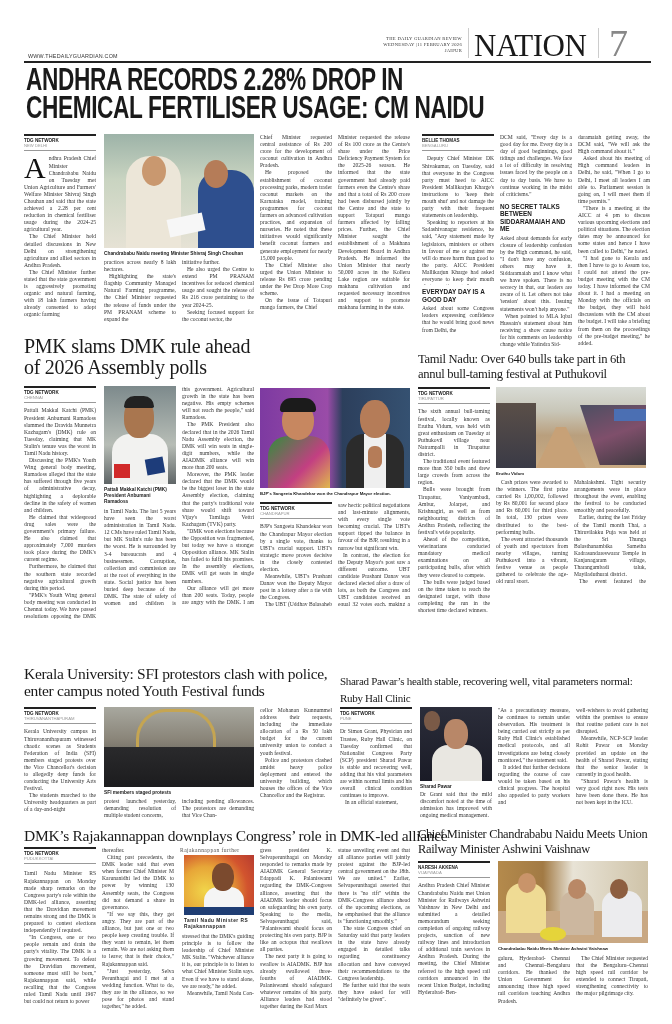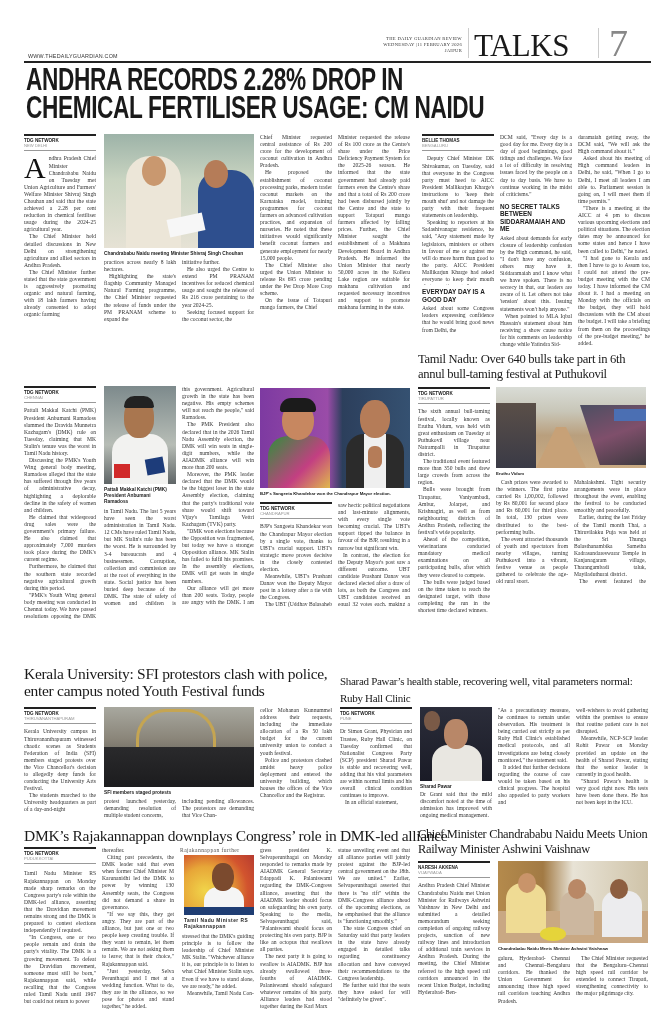--- a/index.html
+++ b/index.html
@@ -24,21 +24,21 @@
 <body>
 
 <div class="abs" style="left:0;top:0;width:672px;height:62px">
   <div class="abs" style="left:28px;top:53px;font-family:'Liberation Sans',sans-serif;font-size:5.4px;color:#333;letter-spacing:0.2px">WWW.THEDAILYGUARDIAN.COM</div>
   <div class="abs" style="left:330px;top:36px;width:132px;text-align:right;font-family:'Liberation Serif',serif;font-size:4.6px;line-height:6.2px;color:#333;letter-spacing:0.3px">
     <div>THE DAILY GUARDIAN REVIEW</div>
     <div>WEDNESDAY |11 FEBRUARY 2026</div>
     <div>JAIPUR</div>
   </div>
   <div class="abs" style="left:468px;top:28px;width:1px;height:30px;background:#ccc"></div>
-  <div class="abs" style="left:474px;top:30px;font-family:'Liberation Serif',serif;font-size:31px;line-height:32px;color:#1a1a1a;letter-spacing:-0.5px">TALKS</div>
+  <div class="abs" style="left:474px;top:30px;font-family:'Liberation Serif',serif;font-size:31px;line-height:32px;color:#1a1a1a;letter-spacing:-0.5px">NATION</div>
   <div class="abs" style="left:598px;top:28px;width:1px;height:30px;background:#ccc"></div>
   <div class="abs" style="left:609px;top:24px;font-family:'Liberation Serif',serif;font-size:38px;line-height:38px;color:#888">7</div>
   <div class="abs rule" style="left:24px;top:61px;width:627px;height:2px"></div>
 </div>
 
 <div class="abs" style="left:24px;top:66px;width:410px;height:270px">
   <div class="abs hl-cond" style="left:2px;top:0;font-size:31px;line-height:28px;transform:scaleX(0.73)">
     <div>ANDHRA RECORDS 2.28% DROP IN</div>
     <div>CHEMICAL FERTILISER USAGE: CM NAIDU</div>
   </div>
@@ -115,20 +115,21 @@
   </div>
   <div class="abs txt" style="left:156px;top:68px;width:72px;height:222px">
     <p class="noind">daramaiah getting away, the DCM said, "We will ask the High command about it."</p>
     <p>Asked about his meeting of High command leaders in Delhi, he said, "When I go to Delhi, I meet all leaders I am able to. Parliament session is going on, I will meet them if time permits."</p>
     <p>"There is a meeting at the AICC at 4 pm to discuss various upcoming elections and political situations. The election dates may be announced for some states and hence I have been called to Delhi," he noted.</p>
     <p>"I had gone to Kerala and then I have to go to Assam too, I could not attend the pre-budget meeting with the CM today. I have informed the CM about it. I had a meeting on Monday with the officials on the budget, they will hold discussions with the CM about the budget. I will take a briefing from them on the proceedings of the pre-budget meeting," he added.</p>
   </div>
 </div>
 
 <div class="abs" style="left:24px;top:336px;width:230px;height:244px">
+  <div class="abs hl-serif" style="left:0;top:0;width:232px;font-size:20px;line-height:21px">PMK slams DMK rule ahead of 2026 Assembly polls</div>
   <div class="abs" style="left:0;top:50px;width:72px;height:194px">
     <div class="byline">
       <span class="nm">TDG NETWORK</span>
       <span class="pl">CHENNAI</span>
     </div>
     <div class="txt" style="height:214px">
       <p class="noind">Pattali Makkal Katchi (PMK) President Anbumani Ramadoss slammed the Dravida Munnetra Kazhagam's (DMK) rule on Tuesday, claiming that MK Stalin's tenure was the worst in Tamil Nadu history.</p>
       <p>Discussing the PMK's Youth Wing general body meeting, Ramadoss alleged that the state has suffered through five years of administrative decay, highlighting a deplorable decline in the safety of women and children.</p>
       <p>He claimed that widespread drug sales were the government's primary failure. He also claimed that approximately 7,000 murders took place during the DMK's current regime.</p>
       <p>Furthermore, he claimed that the southern state recorded negative agricultural growth during this period.</p>

